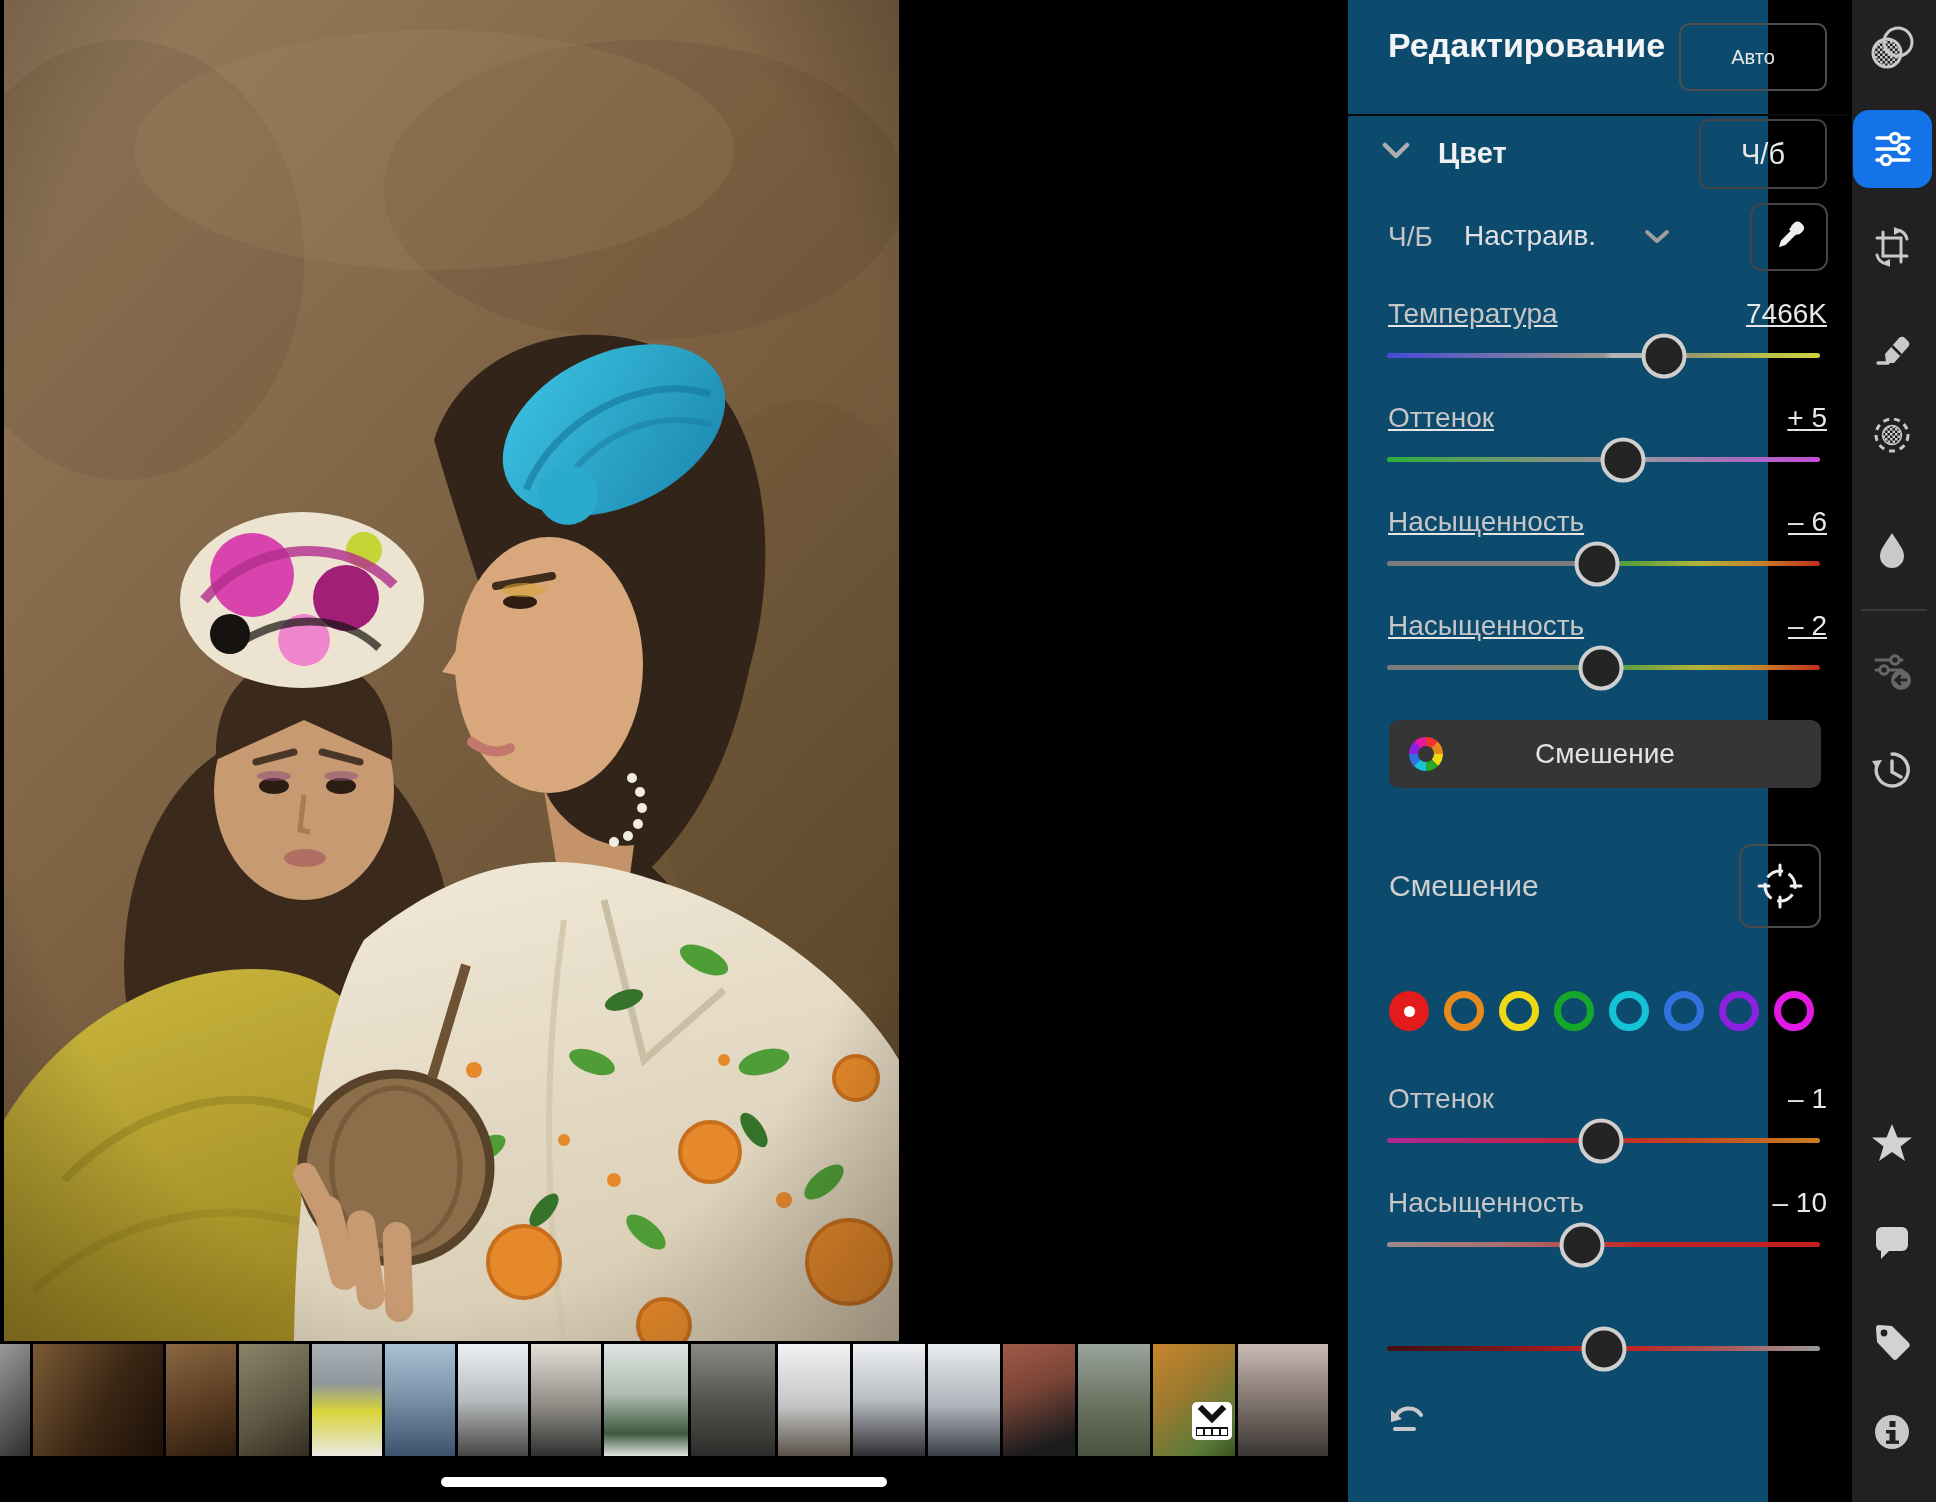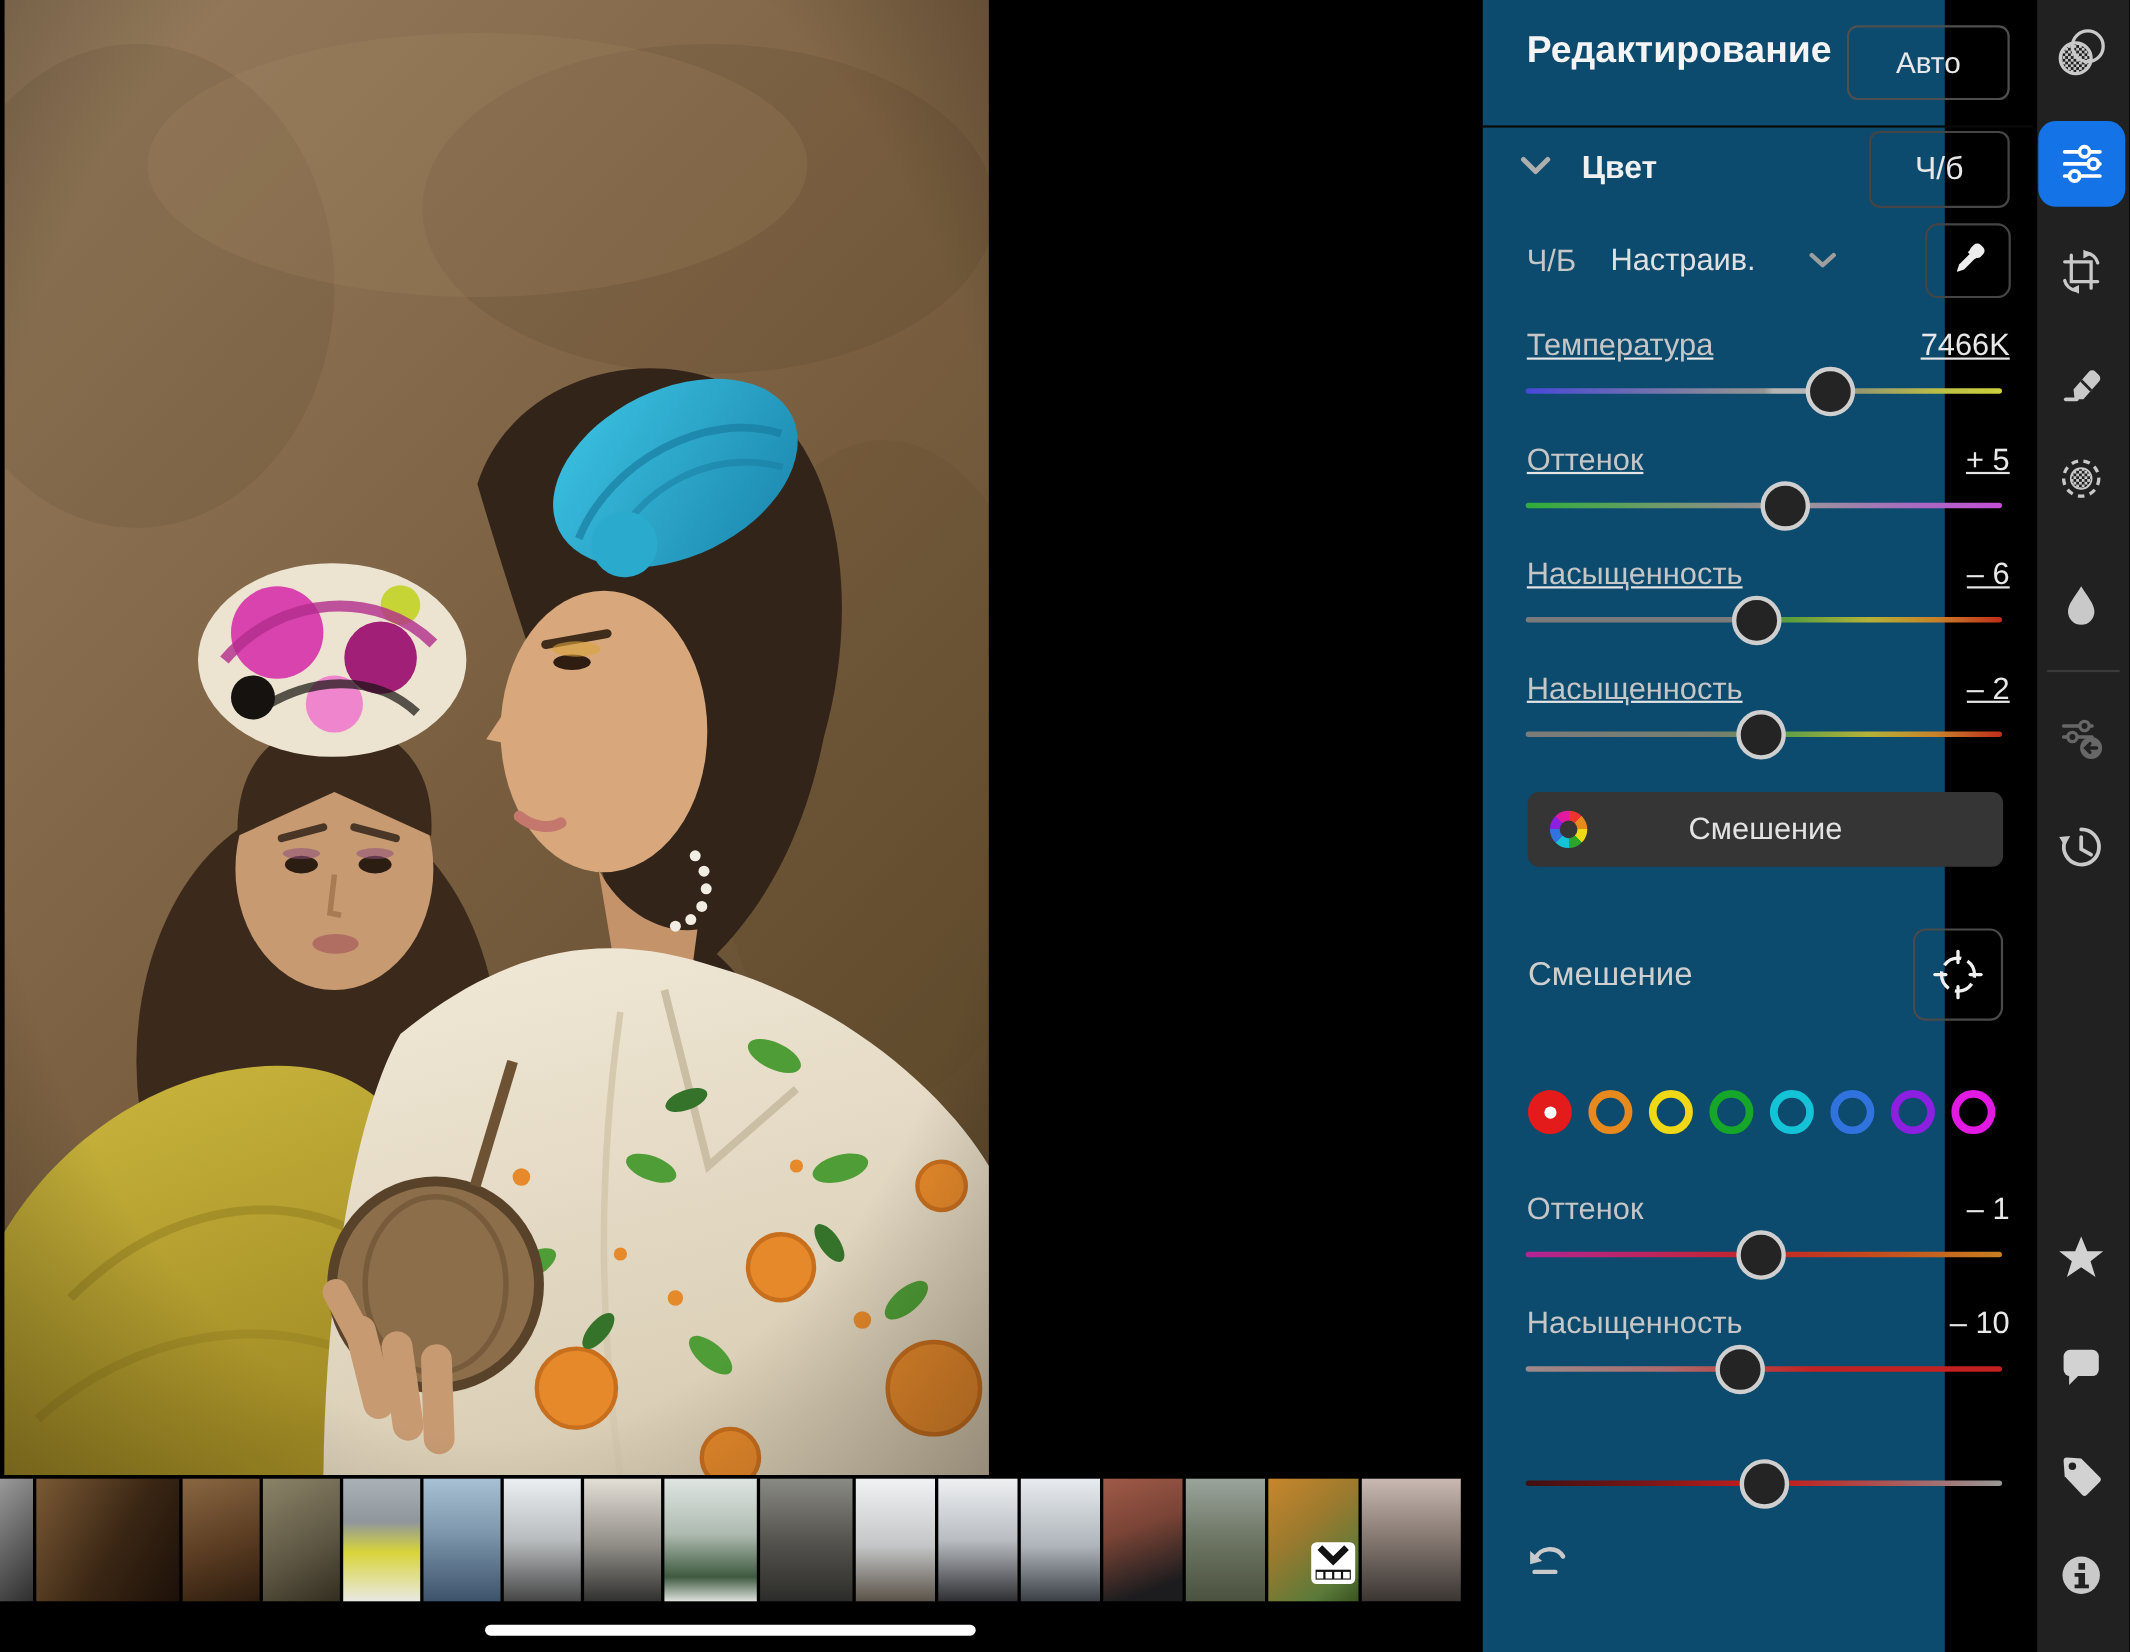--- a/index.html
+++ b/index.html
@@ -36,21 +36,21 @@
   .badge-strip{position:absolute;left:4px;right:4px;bottom:4px;height:9px;background:#111;display:flex;gap:2px;padding:1.5px 1px;}
   .badge-strip span{flex:1;background:#fff;}
 
   .home-indicator{position:absolute;left:441px;top:1477px;width:446px;height:10px;border-radius:5px;background:#fff;}
 
   
   .panel{position:absolute;left:1328px;top:0;width:420px;height:1502px;background:#0c4a6e;color:#e6e6e6;margin-left:20px;}
   .panel-title{position:absolute;left:40px;top:26px;font-size:34px;font-weight:700;color:#f4f4f4;}
   .btn{position:absolute;border:2px solid #4f4f4f;border-radius:10px;background:transparent;
        color:#e8e8e8;display:flex;align-items:center;justify-content:center;cursor:pointer;}
-  .auto-btn{left:331px;top:23px;width:148px;height:68px;font-size:27px;}
+  .auto-btn{left:331px;top:23px;width:148px;height:68px;font-size:20px;}
   .hdr-divider{position:absolute;left:0;top:114px;width:520px;height:2px;background:#0a0a0a;}
   .section-chevron{position:absolute;left:34px;top:142px;}
   .section-title{position:absolute;left:90px;top:137px;font-size:29px;font-weight:700;color:#f0f0f0;}
   .bw-btn{left:351px;top:119px;width:128px;height:70px;font-size:29px;border-color:#454545;}
   .bw-label{position:absolute;left:40px;top:221px;font-size:28px;color:#c6c6c6;}
   .bw-profile{position:absolute;left:116px;top:220px;font-size:28px;color:#e0e0e0;}
   .bw-chevron{position:absolute;left:296px;top:229px;}
   .dropper-btn{left:402px;top:203px;width:78px;height:68px;border-radius:12px;border-color:#454545;}
 
   .sliders{position:absolute;left:0;width:520px;}

